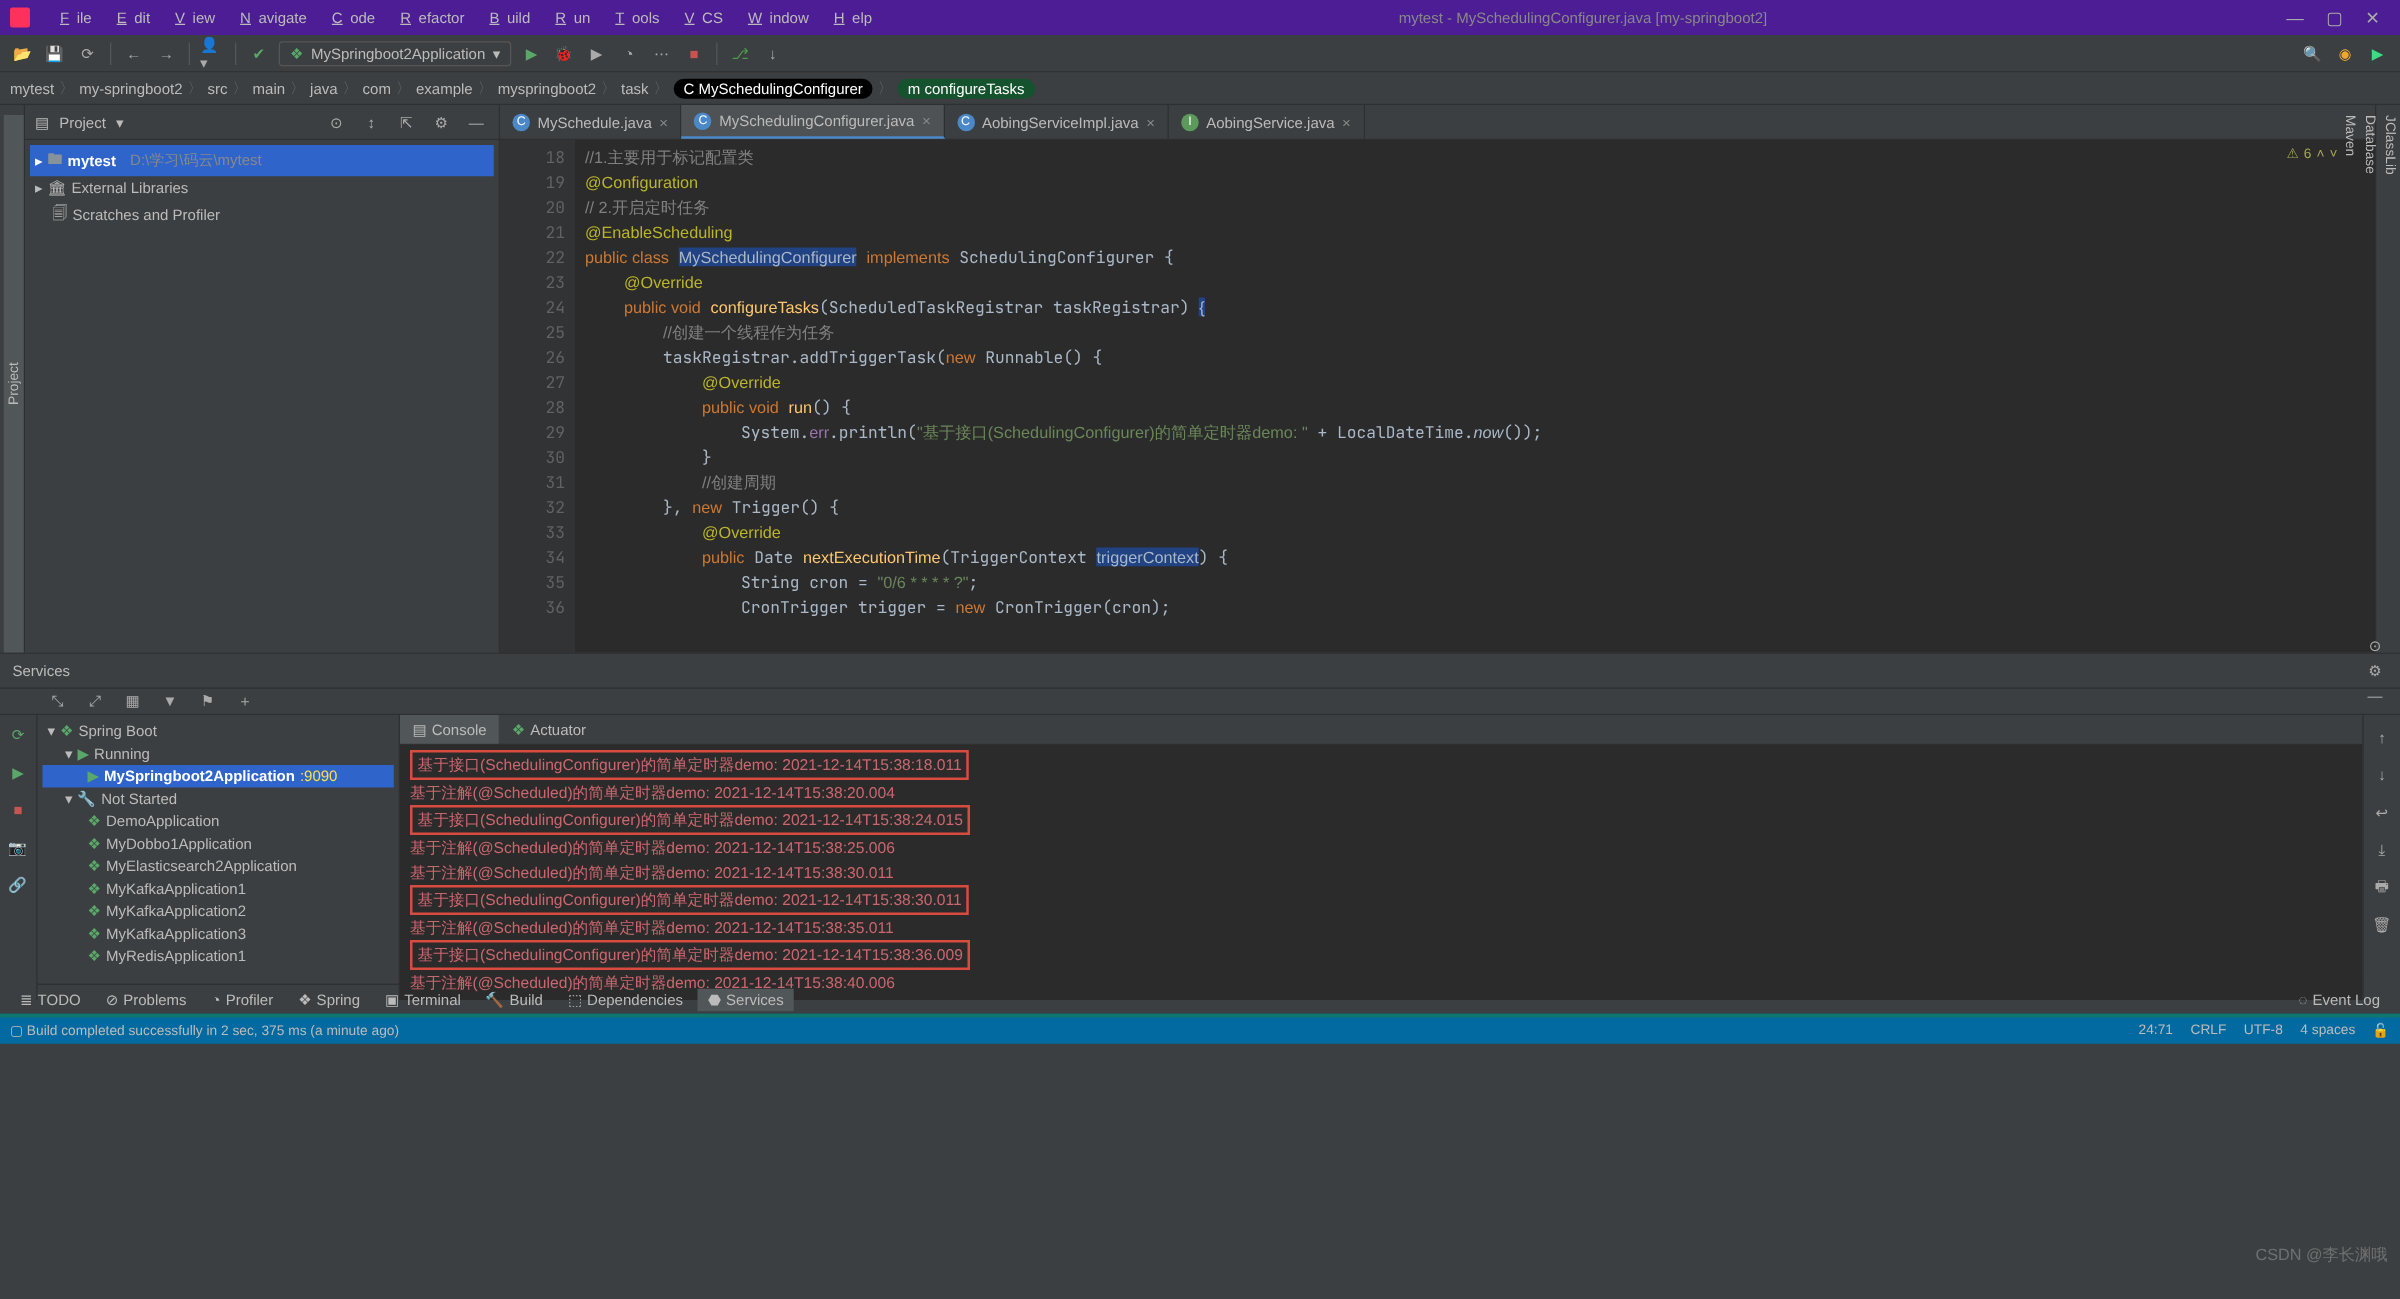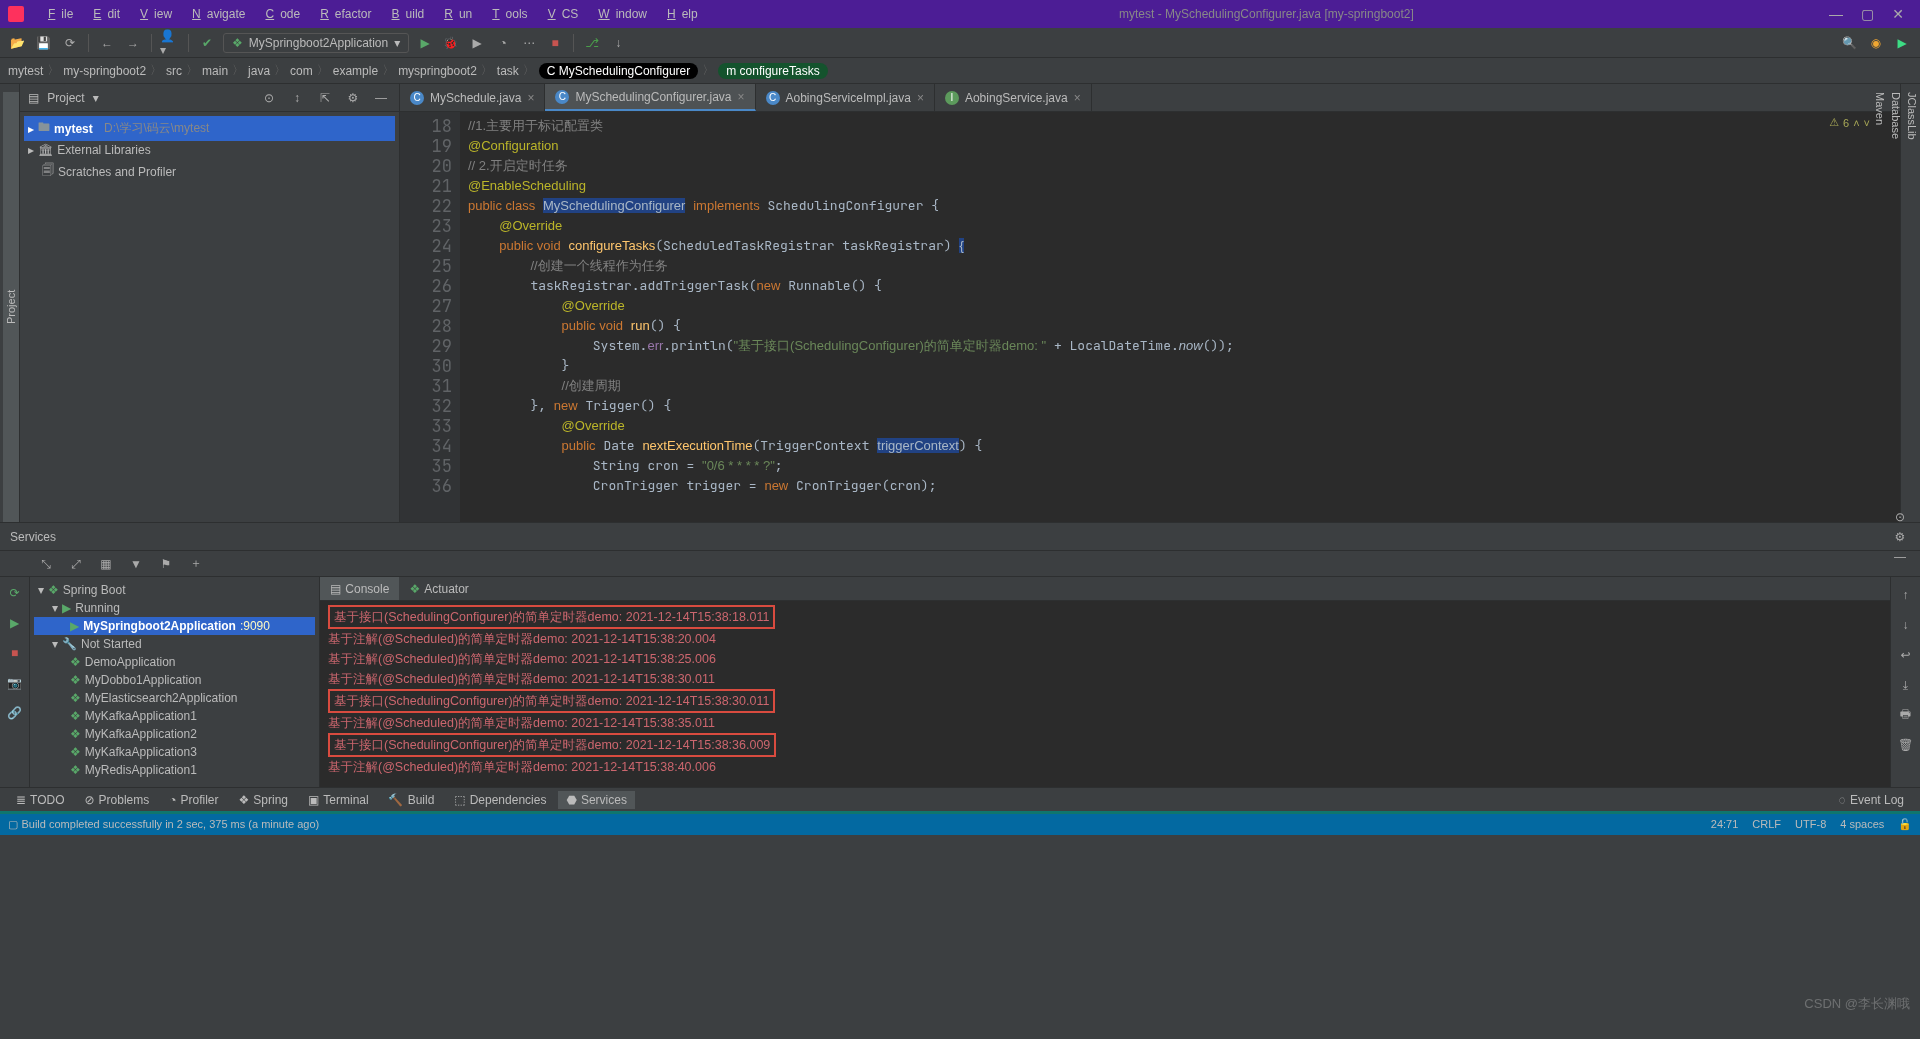--- a/index.html
+++ b/index.html
@@ -28,21 +28,21 @@
 .project-header { height:28px; display:flex; align-items:center; padding:0 8px; border-bottom:1px solid #2d2f30; gap:8px; }
 .project-tree { flex:1; padding:4px; overflow:auto; }
 .tree-item { padding:2px 4px; display:flex; align-items:center; gap:4px; cursor:pointer; }
 .tree-item.sel { background:#2f65ca; color:#fff; }
 .folder-icon { color:#87939a; }
 .editor-area { flex:1; display:flex; flex-direction:column; background:#2b2b2b; }
 .editor-tabs { height:28px; background:#3c3f41; display:flex; border-bottom:1px solid #2d2f30; }
 .editor-tab { padding:4px 10px; display:flex; align-items:center; gap:6px; border-right:1px solid #2d2f30; cursor:pointer; }
 .editor-tab.active { background:#4e5254; border-bottom:2px solid #4a88c7; }
 .editor-content { flex:1; display:flex; overflow:hidden; position:relative; }
-.gutter { width:60px; background:#313335; color:#606366; text-align:right; padding:4px 8px 4px 4px; font-family:"JetBrains Mono",Consolas,monospace; font-size:17px; line-height:20px; }
+.gutter { width:60px; background:#313335; color:#606366; text-align:right; padding:4px 8px 4px 4px; font-family:"JetBrains Mono",Consolas,monospace; font-size:13px; line-height:20px; }
 .code { flex:1; padding:4px 8px; font-family:"JetBrains Mono",Consolas,monospace; font-size:13px; line-height:20px; white-space:pre; color:#a9b7c6; overflow:auto; }
 .kw { color:#cc7832; } .anno { color:#bbb529; } .cmt { color:#808080; } .str { color:#6a8759; } .mth { color:#ffc66d; } .hl { background:#214283; }
 .warn-badge { position:absolute; top:4px; right:30px; color:#a9a957; font-size:11px; display:flex; gap:4px; align-items:center;}
 .services-panel { border-top:1px solid #2d2f30; background:#3c3f41; height: 265px; display:flex; flex-direction:column; }
 .services-header { height:28px; display:flex; align-items:center; padding:0 10px; gap:8px; border-bottom:1px solid #2d2f30; justify-content:space-between;}
 .services-body { flex:1; display:flex; }
 .services-toolbar { width:30px; background:#3c3f41; border-right:1px solid #2d2f30; display:flex; flex-direction:column; align-items:center; padding-top:6px; gap:10px; }
 .services-tree { width:290px; border-right:1px solid #2d2f30; padding:4px; overflow:auto; }
 .services-console { flex:1; display:flex; flex-direction:column; background:#2b2b2b; }
 .console-tabs { height:24px; display:flex; border-bottom:1px solid #2d2f30; background:#3c3f41;}
@@ -277,21 +277,21 @@
           <span>Spring Boot</span>
         </div>
       <div class="svc-item" style="padding-left:18px">
           <span>▾</span>
           <span class="green">▶</span>
           <span>Running</span>
         </div>
       <div class="svc-item sel" style="padding-left:36px">
         <span class="green">▶</span>
         <b>MySpringboot2Application</b>
-        <span style="color:#fef9c3;">:9090</span>
+        <span style="color:#fde047;">:9090</span>
       </div>
       <div class="svc-item" style="padding-left:18px">
           <span>▾</span>
           <span class="grey">🔧</span>
           <span>Not Started</span>
         </div>
       <div id="svc-apps">
           <div class="svc-item" style="padding-left:36px">
             <span class="green">❖</span>
             <span>DemoApplication</span>
@@ -329,20 +329,21 @@
             <span>Console</span>
           </div>
         <div class="console-tab">
             <span class="green">❖</span>
             <span>Actuator</span>
           </div>
       </div>
       <div class="console-out" id="console-out">
           <div class="err"><span class="boxed">基于接口(SchedulingConfigurer)的简单定时器demo: 2021-12-14T15:38:18.011</span></div>
           <div class="err"><span class="">基于注解(@Scheduled)的简单定时器demo: 2021-12-14T15:38:20.004</span></div>
+          <div class="err"><span class="boxed">基于接口(SchedulingConfigurer)的简单定时器demo: 2021-12-14T15:38:24.015</span></div>
           <div class="err"><span class="">基于注解(@Scheduled)的简单定时器demo: 2021-12-14T15:38:25.006</span></div>
           <div class="err"><span class="">基于注解(@Scheduled)的简单定时器demo: 2021-12-14T15:38:30.011</span></div>
           <div class="err"><span class="boxed">基于接口(SchedulingConfigurer)的简单定时器demo: 2021-12-14T15:38:30.011</span></div>
           <div class="err"><span class="">基于注解(@Scheduled)的简单定时器demo: 2021-12-14T15:38:35.011</span></div>
           <div class="err"><span class="boxed">基于接口(SchedulingConfigurer)的简单定时器demo: 2021-12-14T15:38:36.009</span></div>
           <div class="err"><span class="">基于注解(@Scheduled)的简单定时器demo: 2021-12-14T15:38:40.006</span></div>
         </div>
     </div>
     <div class="console-side">
       <span class="tb-btn">↑</span>

